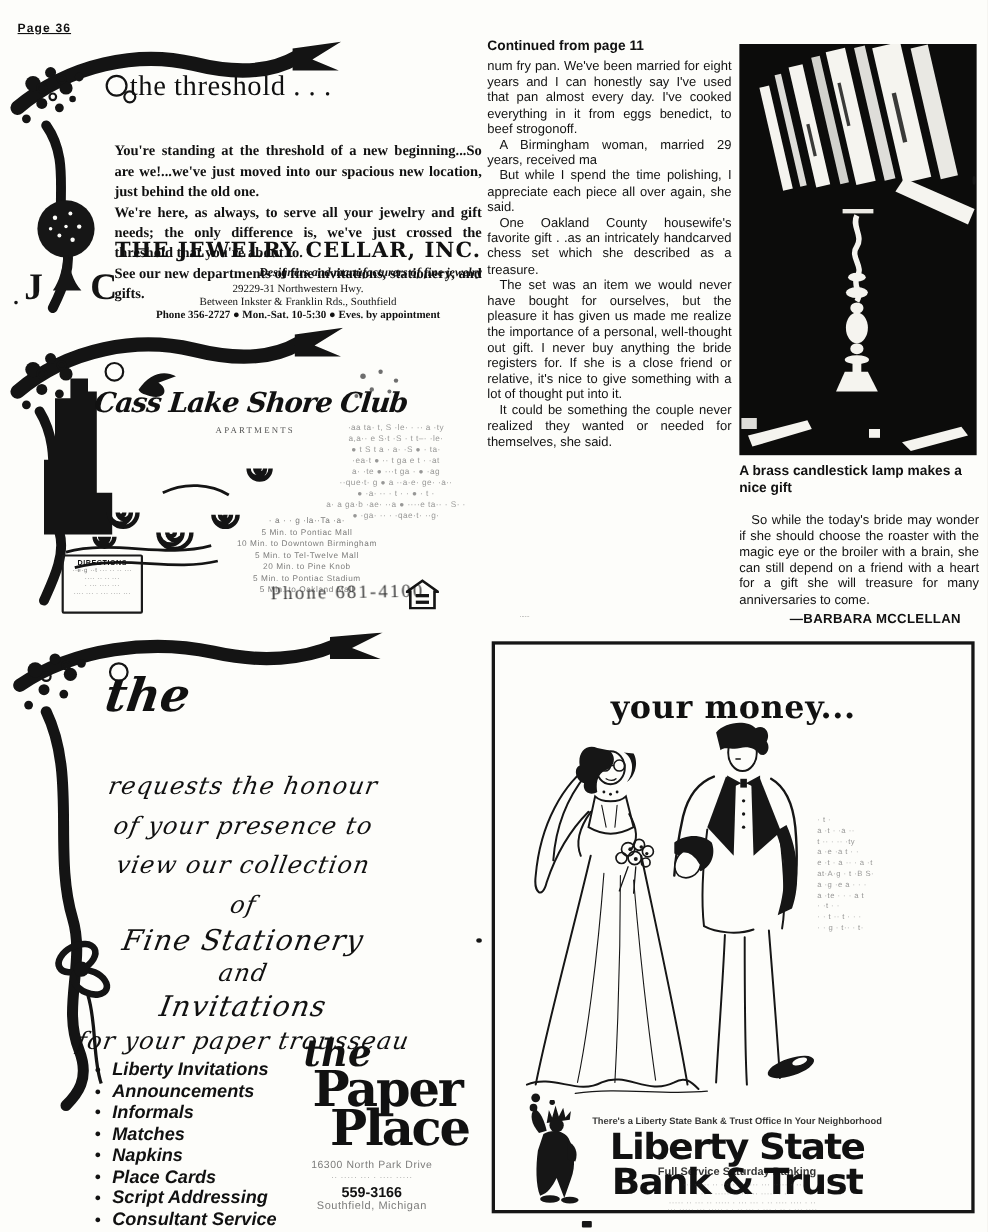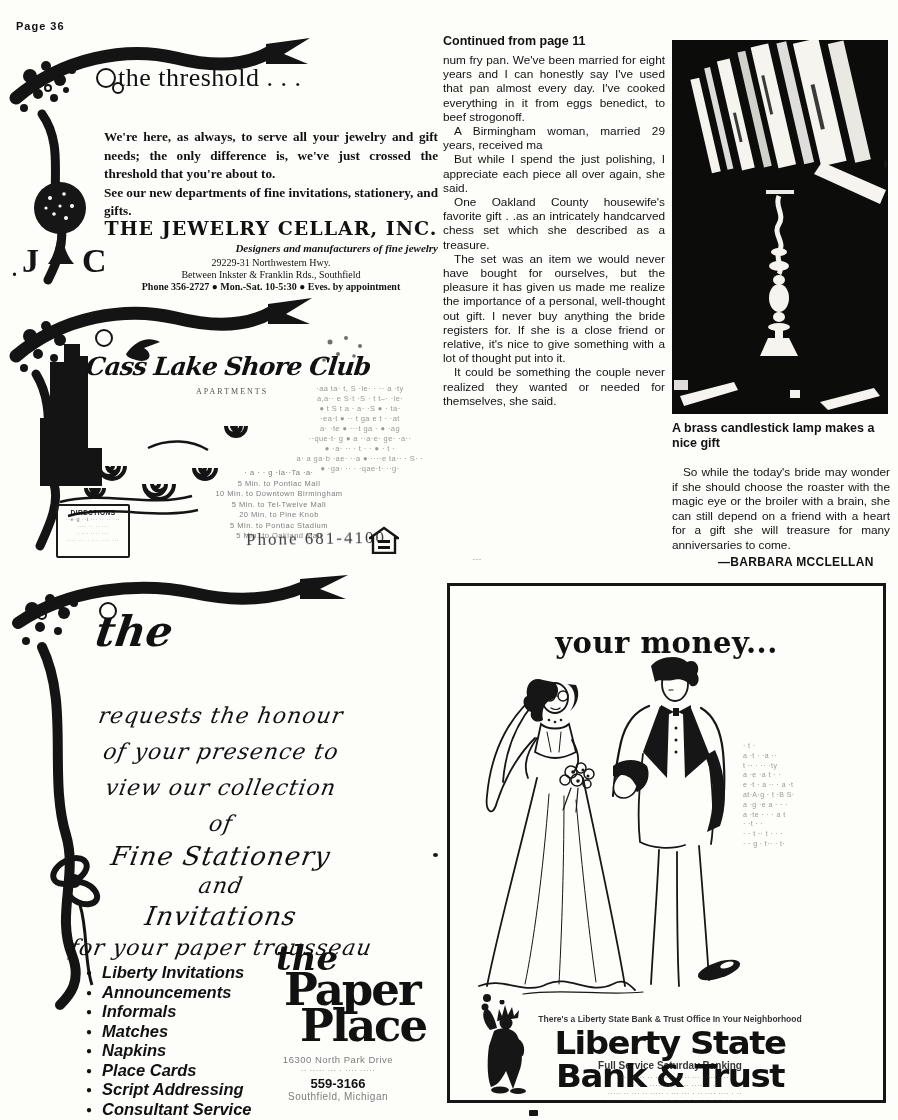--- a/index.html
+++ b/index.html
@@ -3,21 +3,21 @@
 <meta charset="utf-8">
 <style>
   html,body{margin:0;padding:0;background:#e8e6e0;}
   .page{position:relative;width:898px;height:1120px;background:#fdfdfa;margin:0 auto;
         font-family:"Liberation Serif",serif;color:#111;overflow:hidden;}
   .abs{position:absolute;}
   .just{text-align:justify;text-justify:inter-word;}
   .garbled{color:#4a4a4a;filter:blur(.55px);opacity:.72;letter-spacing:.5px;}
   .garbled2{color:#555;filter:blur(.7px);opacity:.6;letter-spacing:.4px;}
   
-  .pagenum{left:16px;top:20px;font:bold 11px "Liberation Sans",sans-serif;letter-spacing:1px;}
+  .pagenum{left:16px;top:20px;font:bold 11px "Liberation Sans",sans-serif;letter-spacing:1px;text-decoration:underline;}
   
   .jw{left:8px;top:36px;width:430px;height:258px;}
   .jw-h1{left:110px;top:26px;width:330px;font:26px/1.2 "Liberation Serif",serif;letter-spacing:.5px;}
   .jw-h1 .l1{margin-left:18px;}
   .jw-body{left:96px;top:92px;width:334px;font:bold 13.2px/18.6px "Liberation Serif",serif;}
   .jw-co{left:96px;top:183px;width:334px;font:bold 19px/1 "DejaVu Serif",serif;letter-spacing:1px;text-align:center;}
   .jw-tag{left:96px;top:207px;width:334px;font:italic bold 11px/1 "Liberation Serif",serif;text-align:right;}
   .jw-a1{left:96px;top:222px;width:334px;font:10px/1 "Liberation Serif",serif;text-align:center;}
   .jw-a2{left:96px;top:234px;width:334px;font:10px/1 "Liberation Serif",serif;text-align:center;}
   .jw-ph{left:86px;top:246px;width:354px;font:bold 10px/1 "Liberation Serif",serif;text-align:center;}
@@ -118,20 +118,21 @@
       </g>
       <path d="M50 196 C49 208 46 220 40 228 L66 228 C58 219 55 208 54 196 Z" fill="#161616"></path>
       <text x="14" y="236" font-family="Liberation Serif,serif" font-size="34" font-weight="bold" fill="#141414">J</text>
       <text x="74" y="236" font-family="Liberation Serif,serif" font-size="34" font-weight="bold" fill="#141414">C</text>
       <text x="4" y="240" font-size="20" font-weight="bold" fill="#141414">.</text>
     </svg>
     <div class="abs jw-h1">
       <div>the threshold . . .</div>
     </div>
     <div class="abs jw-body just">
+      <div>You're standing at the threshold of a new beginning...So are we!...we've just moved into our spacious new location, just behind the old one.</div>
       <div>We're here, as always, to serve all your jewelry and gift needs; the only difference is, we've just crossed the threshold that you're about to.</div>
       <div>See our new departments of fine invitations, stationery, and gifts.</div>
     </div>
     <div class="abs jw-co">THE JEWELRY CELLAR, INC.</div>
     <div class="abs jw-tag">Designers and manufacturers of fine jewelry</div>
     <div class="abs jw-a1">29229-31 Northwestern Hwy.</div>
     <div class="abs jw-a2">Between Inkster &amp; Franklin Rds., Southfield</div>
     <div class="abs jw-ph">Phone  356-2727   ● Mon.-Sat. 10-5:30   ● Eves. by appointment</div>
   </div>
 
@@ -218,21 +219,21 @@
       </svg>
       <div class="cap">······</div>
     </div>
   </div>
 
   <div class="abs art">
     <div class="lbl">Continued from page 11</div>
     <div class="just" style="margin-top:4px;">
       <p class="para first">num fry pan. We've been married for eight years and I can honestly say I've used that pan almost every day. I've cooked everything in it from eggs benedict, to beef strogonoff.</p>
       <p class="para">A Birmingham woman, married 29 years, received ma</p>
-      <p class="para">But while I spend the just polishing, I appreciate each piece all over again, she said.</p>
+      <p class="para">But while I spend the time polishing, I appreciate each piece all over again, she said.</p>
       <p class="para">One Oakland County housewife's favorite gift . .as an intricately handcarved chess set which she described as a  treasure.</p>
       <p class="para">The set was an item we would never have bought for ourselves, but the pleasure it has given us made me realize the importance of a personal, well-thought out gift. I never buy anything the bride registers for. If she is a close friend or relative, it's nice to give something with a lot of thought put into it.</p>
       <p class="para">It could be something the couple never realized they wanted or needed for themselves, she said.</p>
     </div>
   </div>
 
   <div class="abs rcol">
     <svg class="abs photo" viewBox="0 0 216 374">
       <rect width="216" height="374" fill="#0c0c0b"></rect>
       <g transform="rotate(-13 120 80)" fill="#f5f4ef">

